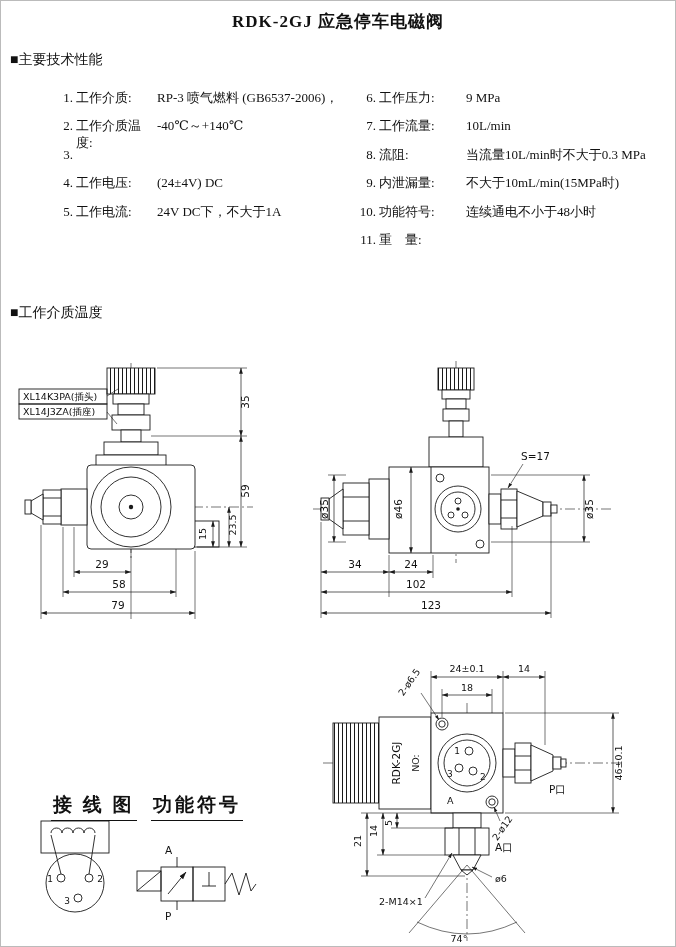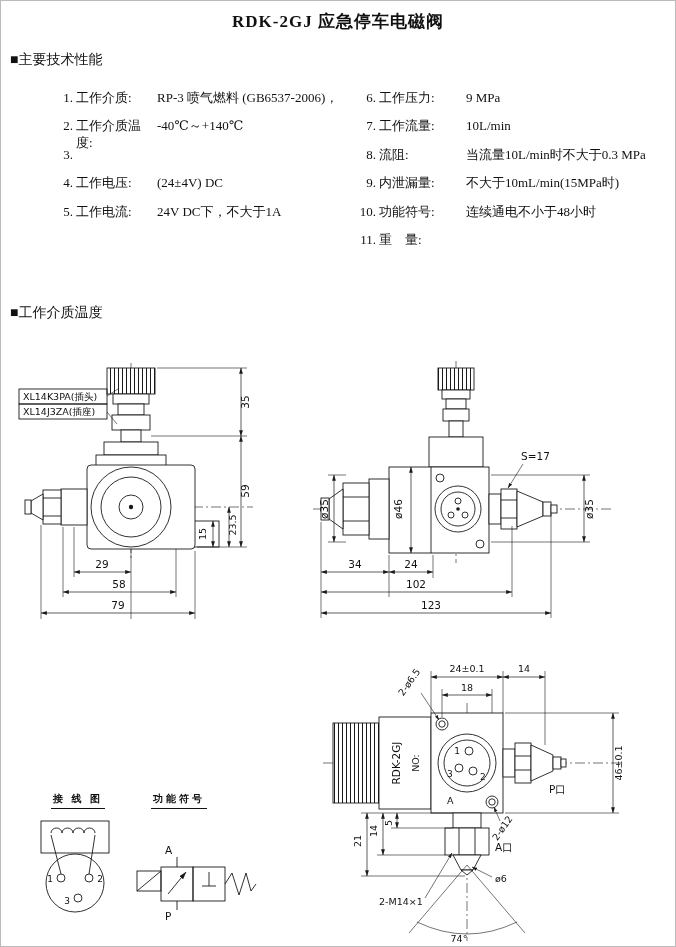--- a/index.html
+++ b/index.html
@@ -16,21 +16,21 @@
 
   .col { position:absolute; top:88px; font-size:13px; }
   .col-left  { left:52px;  width:300px; }
   .col-right { left:355px; width:316px; }
   .spec-row { display:flex; height:28.4px; line-height:17px; align-items:flex-start; }
   .spec-num   { width:20px; text-align:right; flex:none; }
   .col-left  .spec-label { width:84px; padding-left:3px; flex:none; }
   .col-right .spec-label { width:90px; padding-left:3px; flex:none; }
   .spec-value { flex:1; }
 
-  .sub-heading { position:absolute; font-size:10px; font-weight:bold; letter-spacing:3px;
+  .sub-heading { position:absolute; font-size:19px; font-weight:bold; letter-spacing:3px;
                  border-bottom:1px solid #111; padding:0 2px 2px 2px; }
   #wiring-heading { left:50px; top:791px; }
   #symbol-heading { left:150px; top:791px; }
 
   svg.drawing { position:absolute; left:0; top:0; }
   .ln  { stroke:#1a1a1a; stroke-width:0.9; fill:none; }
   .fw  { stroke:#1a1a1a; stroke-width:0.9; fill:#fff; }
   .cl  { stroke:#1a1a1a; stroke-width:0.6; stroke-dasharray:10 3 2 3; fill:none; }
   .dim { stroke:#1a1a1a; stroke-width:0.7; fill:none; }
   .ext { stroke:#1a1a1a; stroke-width:0.6; fill:none; }

